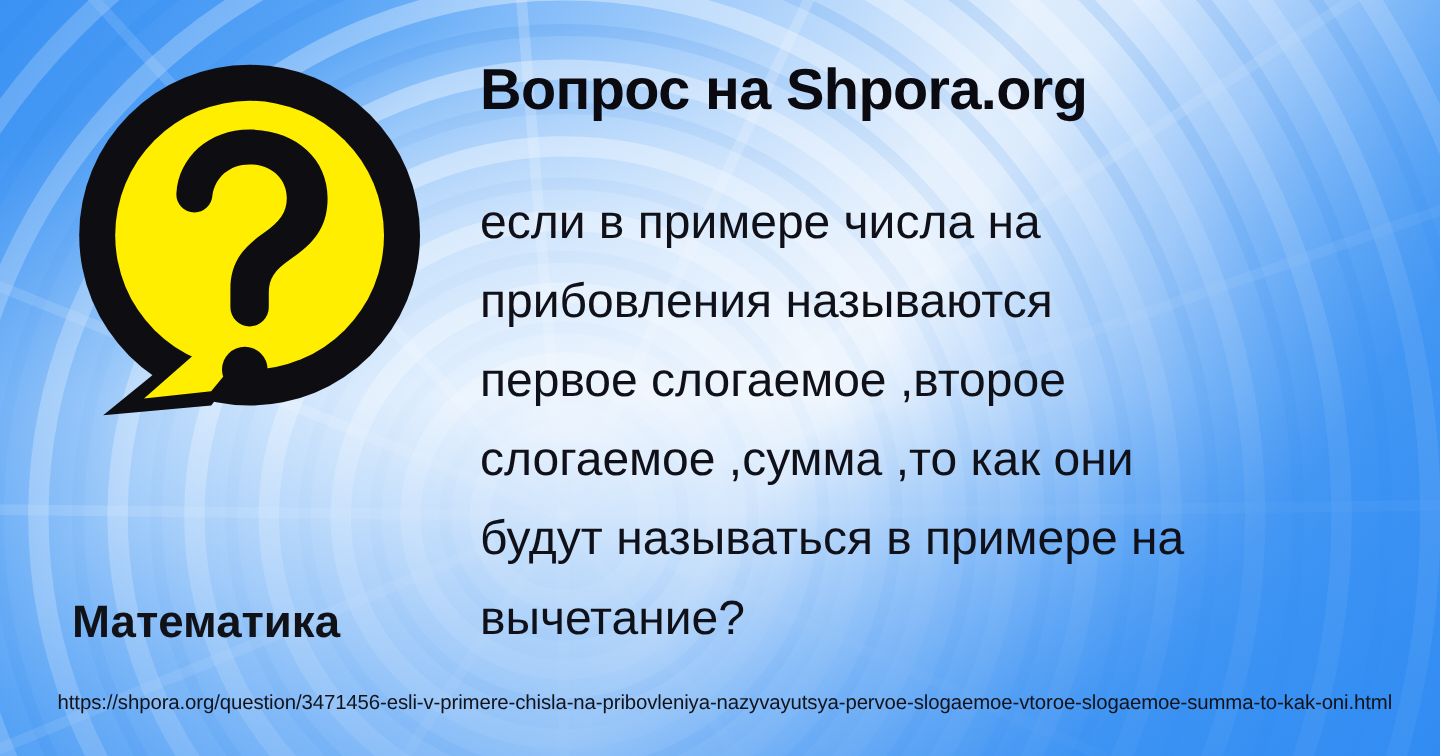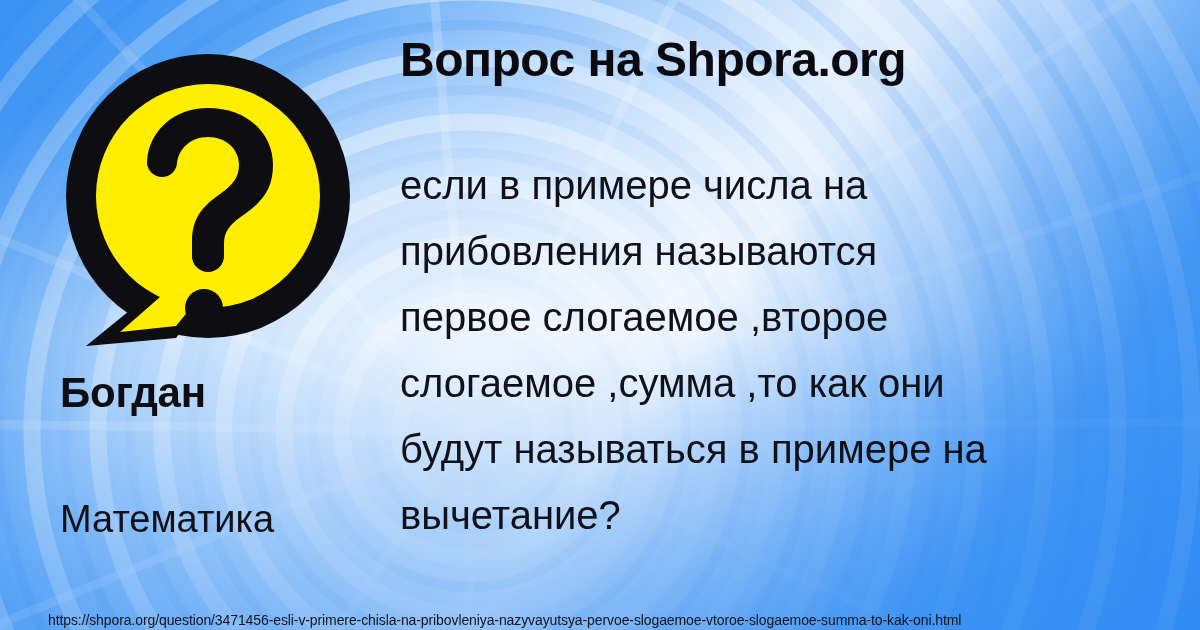--- a/index.html
+++ b/index.html
@@ -51,30 +51,30 @@
     color: #0d0d12;
     letter-spacing: -0.2px;
   }
   #author .ln { display: block; }
   #subject {
     position: absolute;
     left: 60px;
     top: 500px;
     width: 340px;
     font-size: 38px;
-    font-weight: normal;
+    font-weight: bold;
     color: #111118;
     line-height: 1.0;
   }
 
   
   #title {
     position: absolute;
     left: 400px;
-    top: 32px;
+    top: 48px;
     font-size: 48px;
     font-weight: bold;
     color: #0a0a10;
     letter-spacing: -0.5px;
     white-space: nowrap;
   }
   #question {
     position: absolute;
     left: 400px;
     top: 152px;
@@ -83,22 +83,22 @@
     line-height: 66px;
     color: #101018;
     white-space: nowrap;
   }
   #question .ln { display: block; }
 
   
   #url {
     position: absolute;
     left: 48px;
-    top: 612px;
-    font-size: 14px;
+    top: 576px;
+    font-size: 17px;
     color: #12131a;
     letter-spacing: -0.1px;
     white-space: nowrap;
   }
 </style>
 </head>
 <body>
 
 <div id="card">
 
@@ -199,21 +199,20 @@
                  l0-12
                  c0-12 5-19 18-28
                  c21-14 31-28 31-51
                  c0-33-27-57-65-57 Z"></path>
         <circle cx="146" cy="262" r="19"></circle>
       </g>
     </svg>
   </div>
 
   <div id="author">
-    <span class="ln">Богдан</span>
   </div>
 
   <div id="subject">Математика</div>
 
   <div id="title">Вопрос на Shpora.org</div>
 
   <div id="question">
     <span class="ln">если в примере числа на</span>
     <span class="ln">прибовления называются</span>
     <span class="ln">первое слогаемое ,второе</span>

